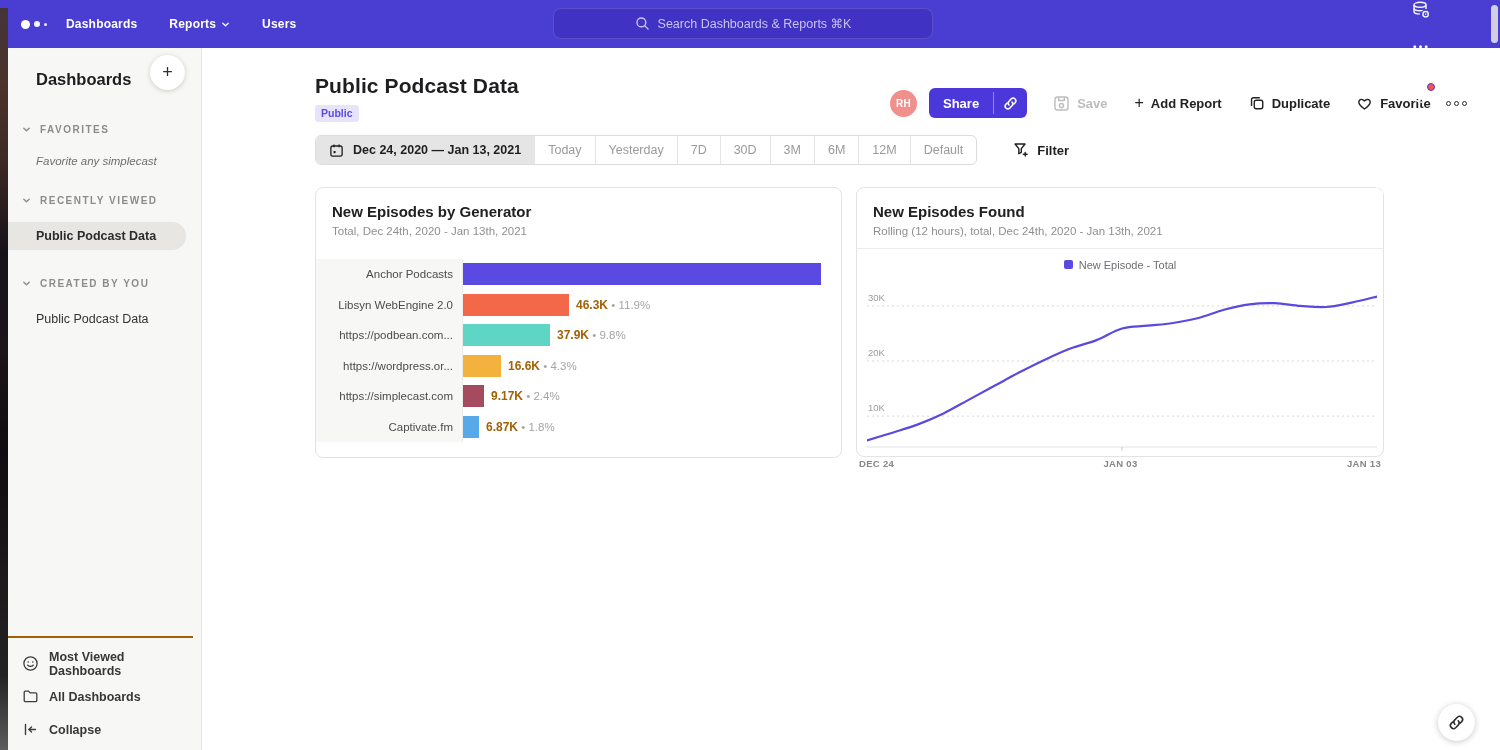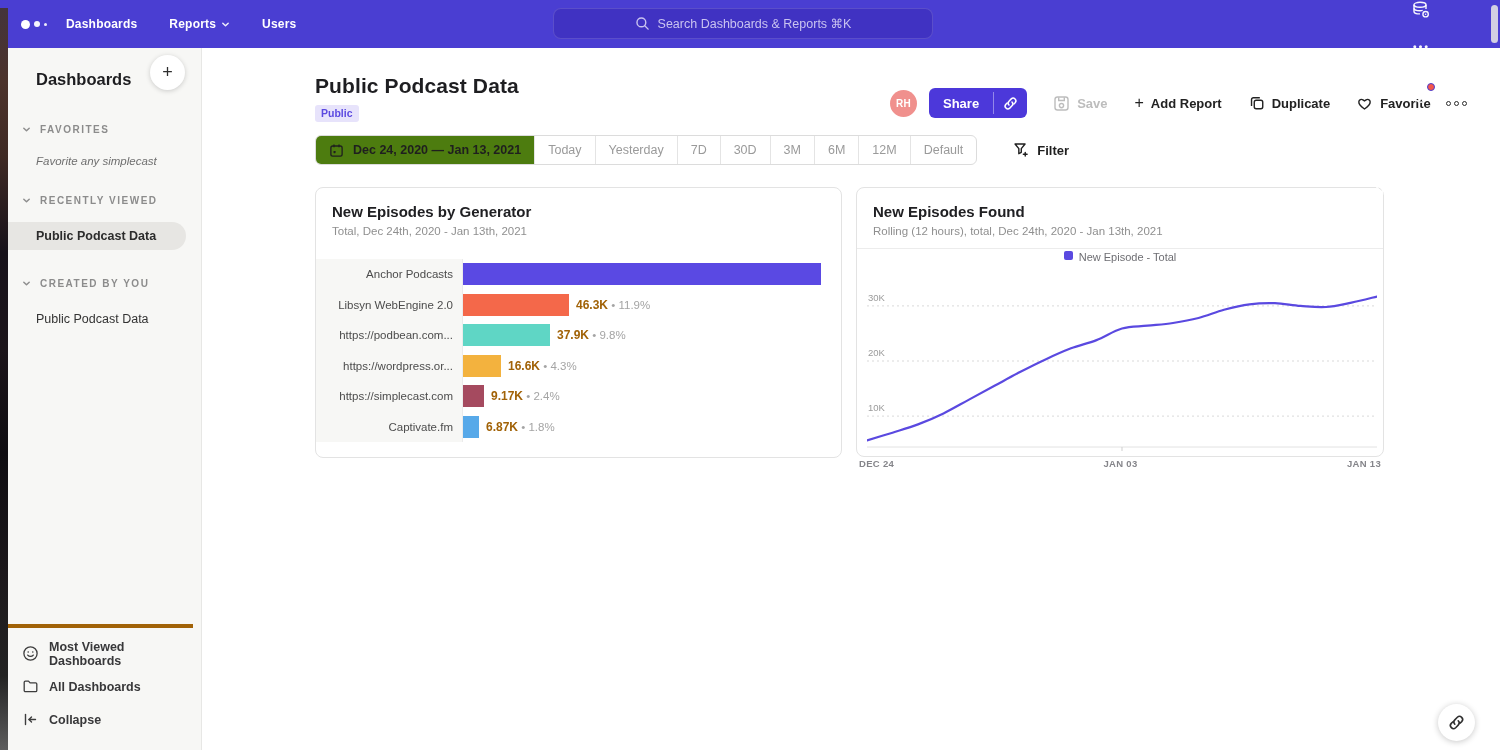--- a/index.html
+++ b/index.html
@@ -35,21 +35,21 @@
   .sidebar-head { position: relative; padding: 22px 0 0 28px; height: 48px; }
   .sidebar-title { font-size: 16.5px; font-weight: 700; color: #1d1d20; }
   .add-btn { position: absolute; right: 16px; top: 7px; width: 35px; height: 35px; border-radius: 50%; background: #fff; border: none;
              box-shadow: 0 1px 5px rgba(0,0,0,.18); font-size: 18px; font-weight: 400; color: #2e2e2e; cursor: pointer; line-height: 33px; }
   .sb-section { margin-top: 26px; }
   .sb-header { display: flex; align-items: center; gap: 9px; padding-left: 14px; height: 14px; color: #8e8e8e; cursor: pointer; }
   .sb-header-label { font-size: 10px; font-weight: 700; letter-spacing: 1.5px; color: #8c8c8c; }
   .sb-empty { margin: 19px 0 0 28px; font-size: 11.5px; font-style: italic; color: #6f6f6f; }
   .sb-item { margin-top: 15px; height: 28px; line-height: 28px; padding-left: 28px; font-size: 12.5px; color: #333; cursor: pointer; }
   .sb-item.selected { width: calc(100% - 15px); border-radius: 0 14px 14px 0; background: #e7e6e3; font-weight: 700; color: #2c2c2c; }
-  .sidebar-footer { position: absolute; left: 0; right: 8px; bottom: 0; border-top: 4px solid #a16207; padding: 9px 0 14px; background: #f7f7f5; }
+  .sidebar-footer { position: absolute; left: 0; right: 8px; bottom: 0; border-top: 2px solid #a16207; padding: 9px 0 4px; background: #f7f7f5; }
   .sbf-item { display: flex; align-items: center; height: 33px; cursor: pointer; }
   .sbf-icon { width: 17px; height: 17px; margin-left: 14px; color: #3d3d3d; display: flex; align-items: center; }
   .sbf-label { margin-left: 10px; font-size: 12.5px; font-weight: 700; color: #38383a; }
 
   
   .page-title { position: absolute; left: 315px; top: 74px; font-size: 21px; font-weight: 700; color: #1e1e21; letter-spacing: .1px; }
   .badge { position: absolute; left: 315px; top: 105px; height: 17px; line-height: 17px; padding: 0 6px; border-radius: 3px;
            background: #e7e3fb; color: #5b49e0; font-size: 10.5px; font-weight: 700; }
   .actions { position: absolute; left: 890px; top: 88px; height: 30px; display: flex; align-items: center; }
   .avatar { width: 27px; height: 27px; border-radius: 50%; background: #f0908d; color: #fff; font-size: 10px; font-weight: 700;
@@ -62,21 +62,21 @@
   .text-btn.disabled { color: #bdbdbd; cursor: default; }
   .ml26 { margin-left: 26px; } .ml27 { margin-left: 27px; } .ml15 { margin-left: 15px; }
   .plus-glyph { font-size: 16px; font-weight: 500; line-height: 16px; }
   .more-dots { display: flex; gap: 3px; }
   .more-dots i { width: 5px; height: 5px; border-radius: 50%; border: 1.4px solid #2c2c2c; display: block; }
 
   
   .toolbar { position: absolute; left: 315px; top: 135px; height: 30px; display: flex; align-items: center; }
   .seg-group { display: flex; align-items: stretch; height: 30px; border: 1px solid #dcdcdc; border-radius: 6px; overflow: hidden; background: #fff; }
   .seg { display: flex; align-items: center; padding: 0 13px; font-size: 12.5px; color: #9a9a9a; border-left: 1px solid #e4e4e4; cursor: pointer; white-space: nowrap; }
-  .seg.date { border-left: none; background: #4d7c0f; color: #1f1f1f; font-weight: 700; gap: 9px; }
+  .seg.date { border-left: none; background: #e5e5e5; color: #1f1f1f; font-weight: 700; gap: 9px; }
   .filter-btn { margin-left: 36px; display: flex; align-items: center; gap: 8px; font-size: 13px; font-weight: 700; color: #1f1f1f; cursor: pointer; }
 
   
   .card { position: absolute; background: #fff; border: 1px solid #e3e3e3; border-radius: 8px; }
   .card1 { left: 315px; top: 187px; width: 527px; height: 271px; }
   .card2 { left: 856px; top: 187px; width: 528px; height: 270px; }
   .card-head { padding: 15px 16px 0; }
   .card2 .card-head { border-bottom: 1px solid #ececec; padding-bottom: 11px; }
   .card-title { font-size: 15px; font-weight: 700; color: #202023; }
   .card-sub { margin-top: 5px; font-size: 11.5px; color: #8f8f8f; }
@@ -89,21 +89,21 @@
   .bar-zone { flex: 1; position: relative; display: flex; align-items: center; }
   .bar { height: 22px; position: relative; flex: 0 0 auto; }
   .bar-value { margin-left: 7px; font-size: 12px; white-space: nowrap; }
   .bar-value .v { font-weight: 700; color: #a16207; }
   .bar-value .sep, .bar-value .p { color: #a4a4a4; font-weight: 400; font-size: 11.5px; }
   .bar-value.inside { position: absolute; right: 8px; top: 50%; transform: translateY(-50%); margin: 16px; }
   .bar-value.inside .v { color: #fff; }
   .bar-value.inside .sep, .bar-value.inside .p { color: rgba(255,255,255,.85); }
 
   
-  .legend-row { display: flex; justify-content: center; gap: 6px; height: 27px; margin-top: 2px; }
+  .legend-row { display: flex; align-items: center; justify-content: center; gap: 6px; height: 27px; margin-top: 2px; }
   .legend-swatch { width: 9px; height: 9px; border-radius: 2px; background: #5a49e0; }
   .legend-label { font-size: 11px; color: #6e6e73; }
   .plot-wrap { padding: 2px 6px 0 10px; }
   .x-labels { display: flex; justify-content: space-between; padding: 3px 2px 0; font-size: 9.5px; font-weight: 700; color: #85858a; letter-spacing: .3px; }
 
   
   .float-link { position: absolute; left: 1438px; top: 704px; width: 37px; height: 37px; border-radius: 50%; background: #fff; border: none;
                 box-shadow: 0 1px 6px rgba(0,0,0,.22); display: flex; align-items: center; justify-content: center; color: #2f2f2f; cursor: pointer; z-index: 30; }
 </style>
 </head>

